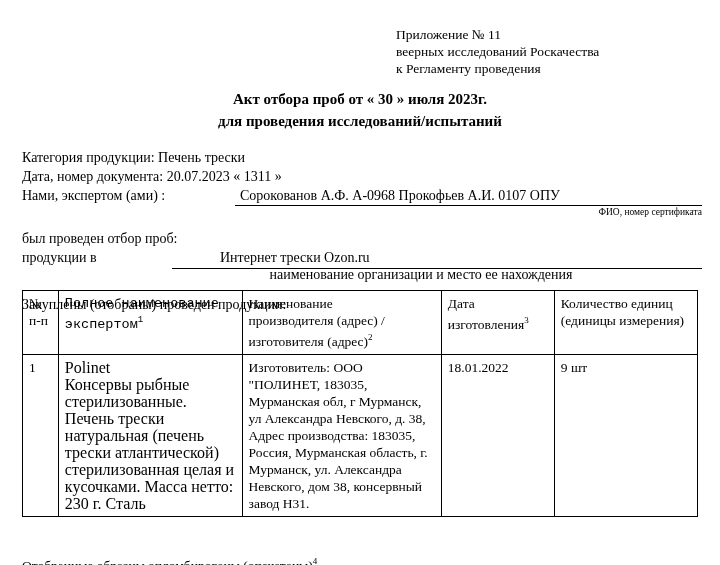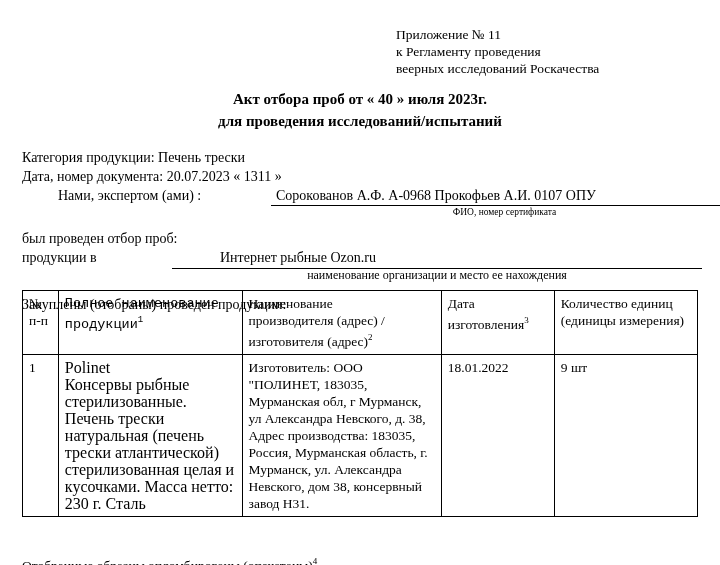--- a/index.html
+++ b/index.html
@@ -46,41 +46,40 @@
     font-size: 14px;
     line-height: 19px;
   }
   .row-line {
     position: relative;
     white-space: nowrap;
   }
   .experts-row {
     position: relative;
     height: 19px;
-    margin-left: 36px;
   }
   .experts-names {
     position: absolute;
     left: 218px;
     top: 0;
     white-space: nowrap;
   }
   .underline-wide {
     position: absolute;
     left: 213px;
     top: 19px;
     width: 467px;
     border-bottom: 1px solid #000;
   }
   .caption {
     position: absolute;
     left: 213px;
     top: 20px;
     width: 467px;
-    text-align: center;
+    text-align: right;
     font-size: 9.5px;
     line-height: 12px;
   }
   .spacer-12 { height: 12px; }
   .org-row {
     position: relative;
     height: 21px;
   }
   .org-name {
     position: absolute;
@@ -90,25 +89,25 @@
   }
   .org-underline {
     position: absolute;
     left: 150px;
     top: 20px;
     width: 530px;
     border-bottom: 1px solid #000;
   }
   .org-caption {
     position: absolute;
-    left: 150px;
+    left: 134px;
     top: 21px;
     width: 530px;
     text-align: center;
-    font-size: 12px;
+    font-size: 14px;
     line-height: 12px;
   }
   .purchased-line {
     margin-top: 26px;
   }
   table.samples {
     position: absolute;
     left: 22px;
     top: 290px;
     width: 676px;
@@ -147,26 +146,26 @@
   sup { font-size: 9px; vertical-align: super; }
   .nm-first { display: block; }
 </style>
 </head>
 <body>
 
 <div class="page">
 
   <div class="hdr-block">
     <div>Приложение № 11</div>
+    <div>веерных исследований Роскачества</div>
     <div>к Регламенту проведения</div>
-    <div>веерных исследований Роскачества</div>
   </div>
 
   <div class="title-block">
-    <div>Акт отбора проб от « 40 »  июля  2023г.</div>
+    <div>Акт отбора проб от « 30 »  июля  2023г.</div>
     <div>для проведения исследований/испытаний</div>
   </div>
 
   <div class="body-block">
 
     <div class="row-line">Категория продукции: Печень трески</div>
 
     <div class="row-line">Дата, номер документа:  20.07.2023   « 1311 »</div>
 
     <div class="experts-row">
@@ -176,39 +175,39 @@
       <span class="caption">ФИО, номер сертификата</span>
     </div>
 
     <div class="spacer-12"></div>
     <div class="spacer-12"></div>
 
     <div class="row-line">был проведен отбор проб:</div>
 
     <div class="org-row">
       <span>продукции в</span>
-      <span class="org-name">Интернет рыбные Ozon.ru</span>
+      <span class="org-name">Интернет трески Ozon.ru</span>
       <span class="org-underline"></span>
       <span class="org-caption">наименование организации и место ее нахождения</span>
     </div>
 
     <div class="row-line purchased-line">Закуплены (отобраны) проведен продукции:</div>
 
   </div>
 
   <table class="samples">
     <thead>
       <tr>
         <th class="col-num">
           <span>№</span><br>
           <span>п-п</span>
         </th>
         <th class="col-name">
           <span>Полное наименование</span><br>
-          <span>продукции</span><sup>1</sup>
+          <span>экспертом</span><sup>1</sup>
         </th>
         <th class="col-maker">
           <span>Наименование</span><br>
           <span>производителя (адрес) /</span><br>
           <span>изготовителя (адрес)</span><sup>2</sup>
         </th>
         <th class="col-date">
           <span>Дата</span><br>
           <span>изготовления</span><sup>3</sup>
         </th>

